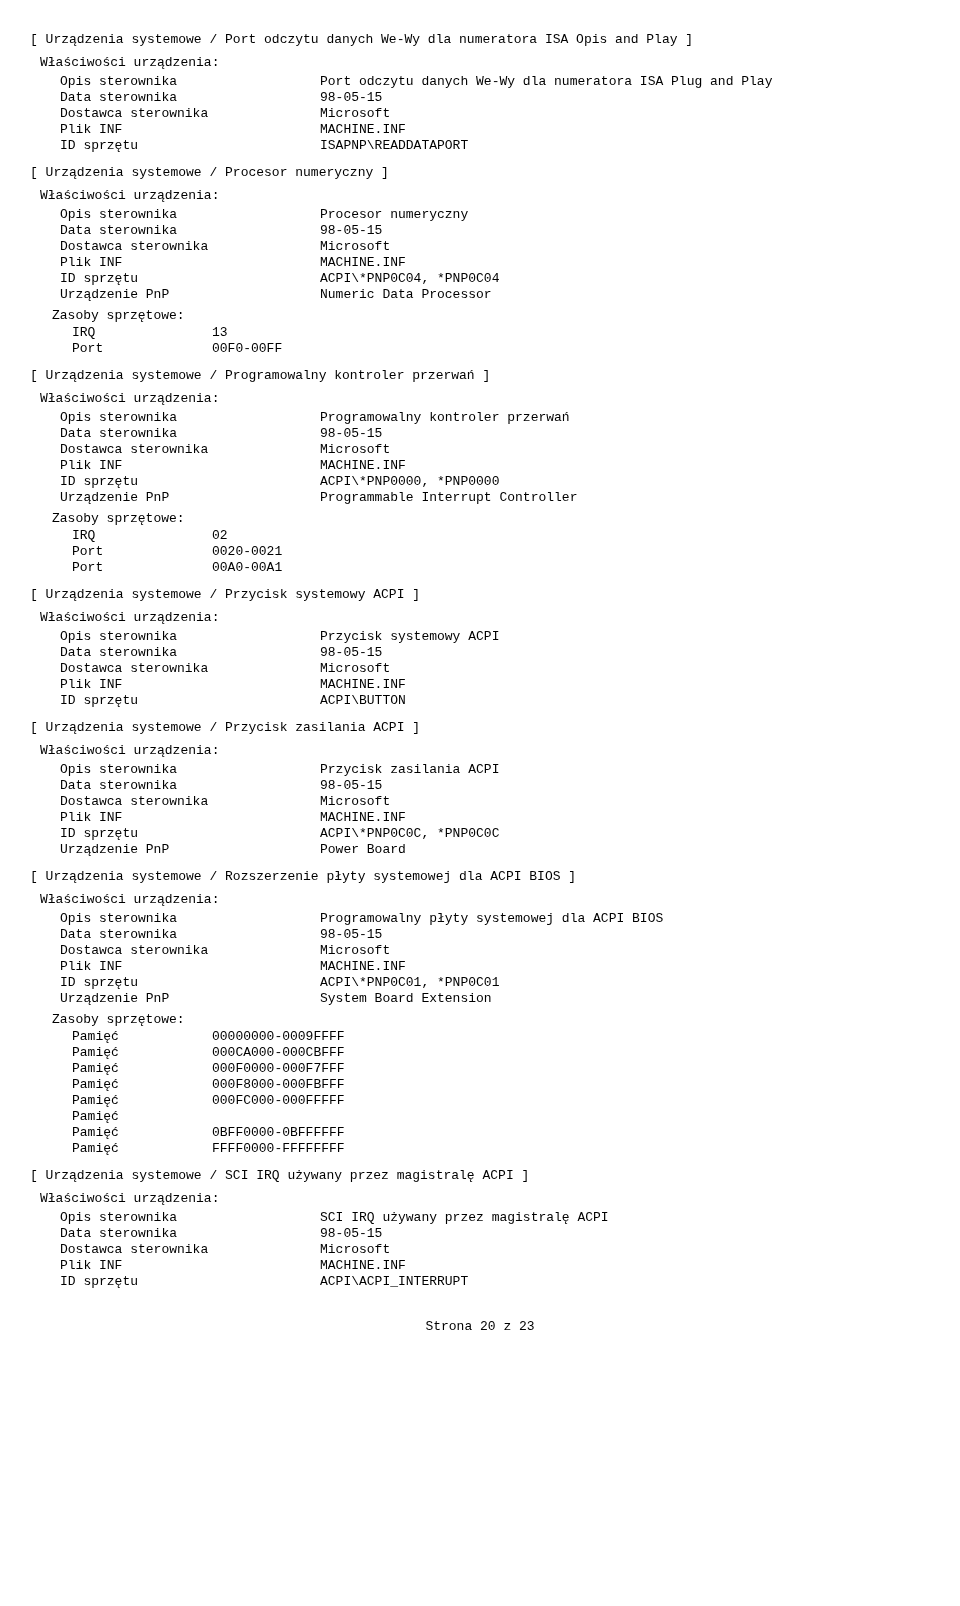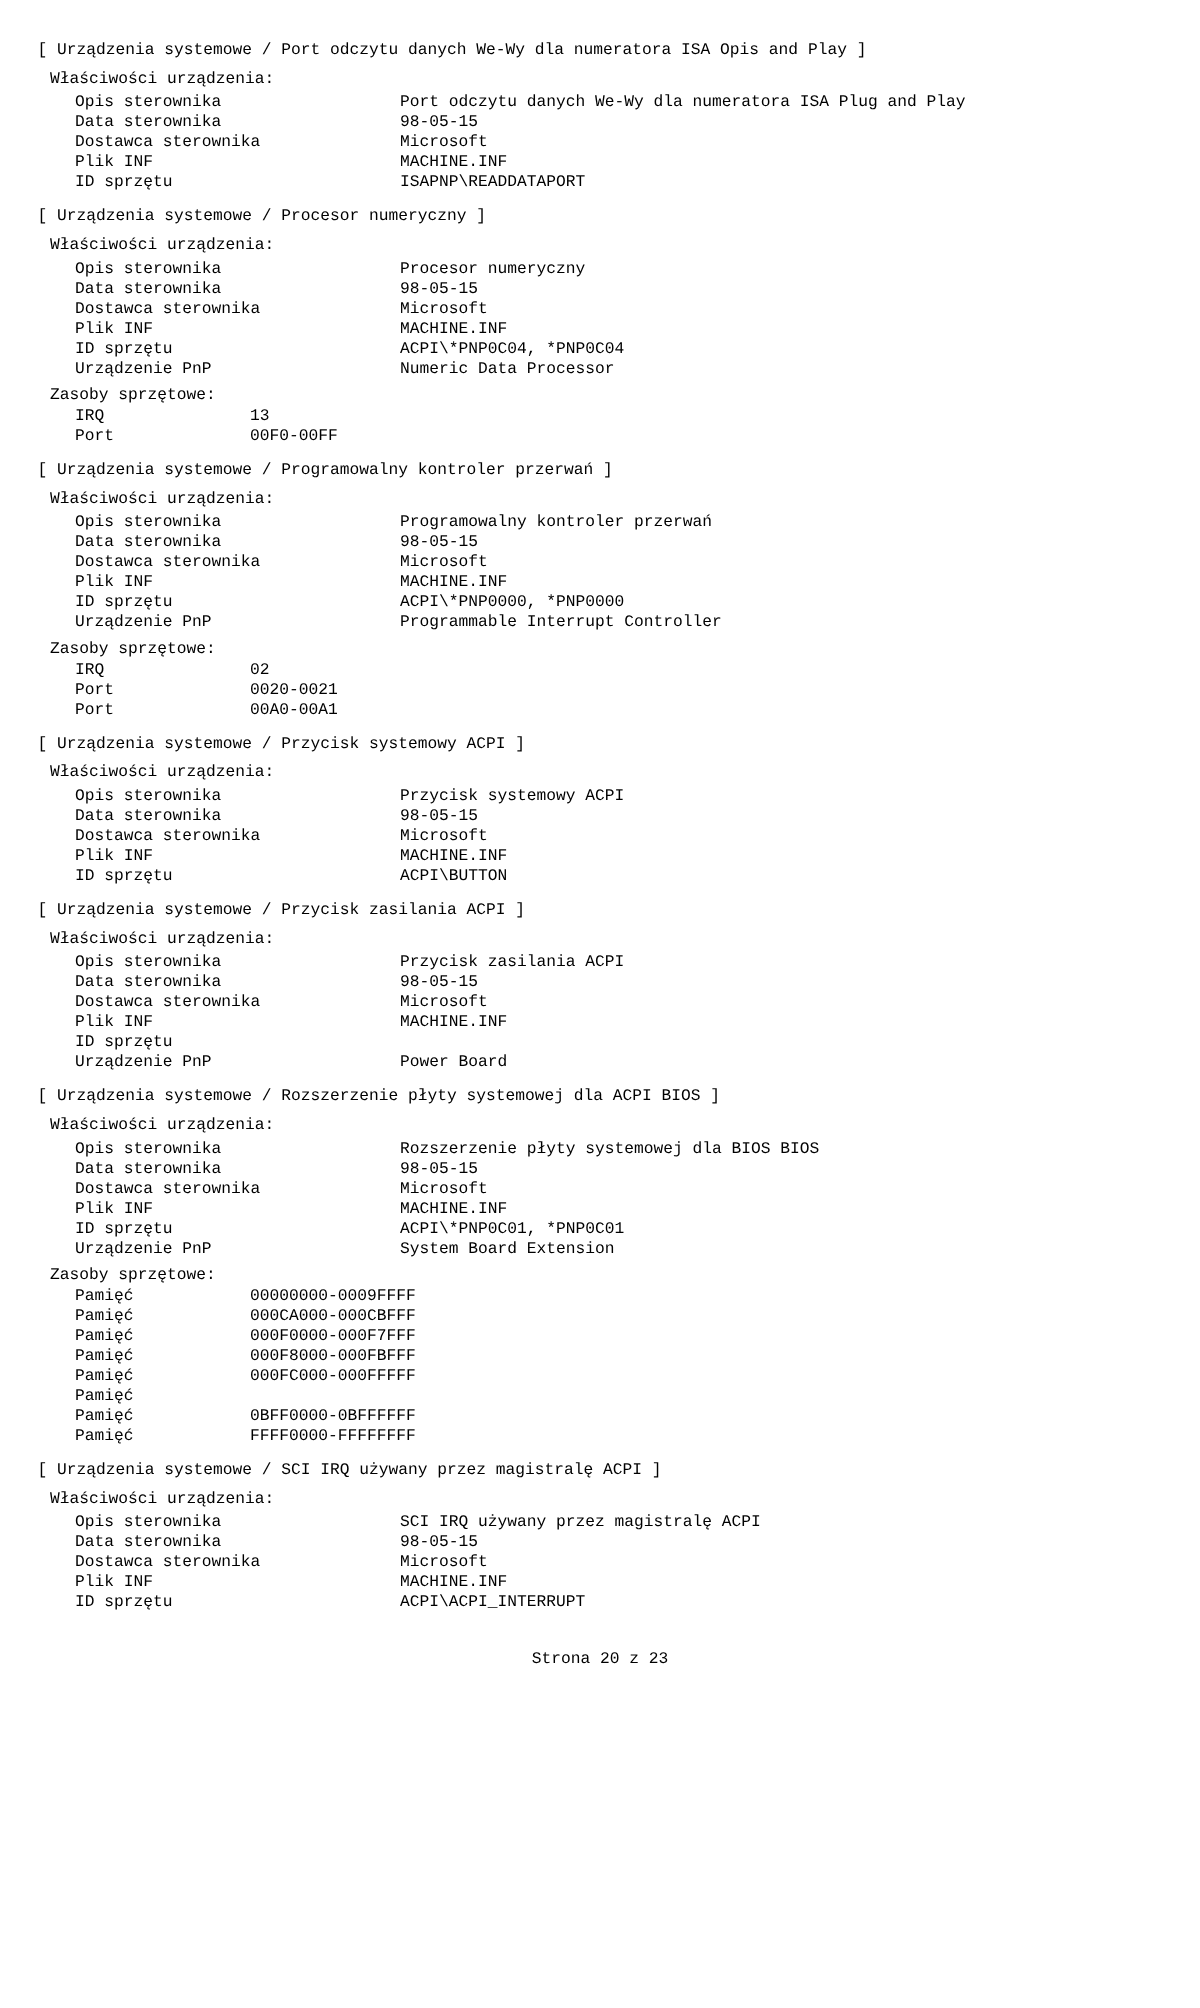--- a/index.html
+++ b/index.html
@@ -29,21 +29,21 @@
     }
     .prop-label {
       width: 280px;
       padding-left: 20px;
       flex-shrink: 0;
     }
     .prop-value {
       flex: 1;
     }
     .resources-block {
-      margin-left: 10px;
+      margin-left: 22px;
       margin-top: 4px;
       margin-bottom: 6px;
     }
     .resources-title {
       margin-bottom: 2px;
     }
     .res-row {
       display: flex;
       margin-bottom: 1px;
       align-items: center;
@@ -210,32 +210,33 @@
       <div class="prop-row">
         <span class="prop-label">Dostawca sterownika</span>
         <span class="prop-value">Microsoft</span>
       </div>
       <div class="prop-row">
         <span class="prop-label">Plik INF</span>
         <span class="prop-value">MACHINE.INF</span>
       </div>
       <div class="prop-row">
         <span class="prop-label">ID sprzętu</span>
+        <span class="prop-value">ACPI\*PNP0C0C, *PNP0C0C</span>
       </div>
       <div class="prop-row">
         <span class="prop-label">Urządzenie PnP</span>
         <span class="prop-value">Power Board</span>
       </div>
     </div>
     <div class="section-header">[ Urządzenia systemowe / Rozszerzenie płyty systemowej dla ACPI BIOS ]</div>
     <div class="properties-block">
       <div class="properties-title">Właściwości urządzenia:</div>
       <div class="prop-row">
         <span class="prop-label">Opis sterownika</span>
-        <span class="prop-value">Rozszerzenie płyty systemowej dla BIOS BIOS</span>
+        <span class="prop-value">Programowalny płyty systemowej dla ACPI BIOS</span>
       </div>
       <div class="prop-row">
         <span class="prop-label">Data sterownika</span>
         <span class="prop-value">98-05-15</span>
       </div>
       <div class="prop-row">
         <span class="prop-label">Dostawca sterownika</span>
         <span class="prop-value">Microsoft</span>
       </div>
       <div class="prop-row">

